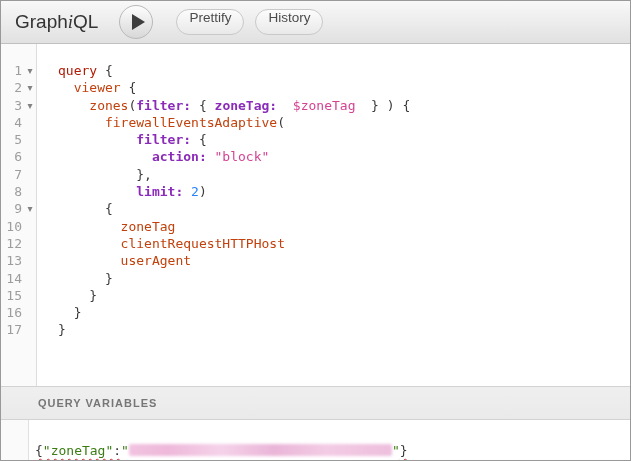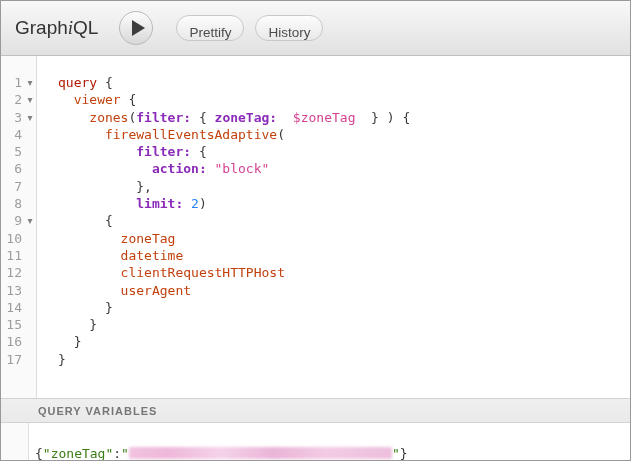--- a/index.html
+++ b/index.html
@@ -4,21 +4,21 @@
 <style>
   html,body{margin:0;padding:0;background:#fff;}
   *{box-sizing:border-box;}
   .app{
     position:relative;width:631px;height:461px;border:1px solid #999;
     background:#fff;overflow:hidden;
     font-family:"Liberation Sans", sans-serif;
   }
   
   .topbar{
-    height:55px;display:flex;align-items:center;padding:0 14px;
+    height:43px;display:flex;align-items:center;padding:0 14px;
     background:linear-gradient(#f8f8f8,#e1e1e1);
     border-bottom:1px solid #c0c0c0;
   }
   .logo{font-size:19px;color:#333;letter-spacing:0;}
   .logo .it{font-style:italic;font-family:"Liberation Serif",serif;}
   .exec-btn{
     width:34px;height:34px;border-radius:50%;margin-left:21px;
     border:1px solid #b9b9b9;
     background:linear-gradient(#fdfdfd,#d8d8d8);
     display:flex;align-items:center;justify-content:center;
@@ -28,21 +28,21 @@
     width:0;height:0;margin-left:4px;
     border-left:13px solid #3e3e3e;
     border-top:8px solid transparent;
     border-bottom:8px solid transparent;
   }
   .tool-btn{
     margin-left:23px;height:26px;padding:0 12px;
     font-family:"Liberation Sans",sans-serif;font-size:13.5px;color:#4c4c4c;
     background:linear-gradient(#fcfcfc,#e9e9e9);
     border:1px solid #c9c9c9;border-radius:13px;
-    display:flex;align-items:flex-end;cursor:pointer;
+    display:flex;align-items:flex-start;cursor:pointer;
   }
   .tool-btn + .tool-btn{margin-left:11px;}
   .editor{position:relative;height:342px;background:#fff;overflow:hidden;}
   .gutter-strip{
     position:absolute;left:0;top:0;bottom:0;width:36px;
     background:#fafafa;border-right:1px solid #ddd;
   }
   .lines{position:relative;padding-top:18px;}
   .cm-row{display:flex;height:17.3px;line-height:17.3px;font-size:13px;}
   .gut{flex:0 0 37px;display:flex;}
@@ -52,21 +52,21 @@
   .tk-kw{color:#B11A04;}
   .tk-prop{color:#c2410c;}
   .tk-attr{color:#8B2BB9;font-weight:bold;}
   .tk-str{color:#D64292;}
   .tk-vr{color:#D64292;}
   .tk-num{color:#2882F9;}
   .tk-punc{color:#383838;}
   .tk-vstr{color:#397D13;}
   
   .var-head{
-    height:25px;background:linear-gradient(#efefef,#eaeaea);
+    height:34px;background:linear-gradient(#efefef,#eaeaea);
     border-top:1px solid #d2d2d2;border-bottom:1px solid #d2d2d2;
     display:flex;align-items:center;padding-left:37px;cursor:pointer;
   }
   .var-title{font-size:11px;font-weight:bold;letter-spacing:1px;color:#767676;}
   .var-editor{position:relative;height:51px;background:#fff;}
   .var-gutter-strip{
     position:absolute;left:0;top:0;bottom:0;width:28px;
     background:#fafafa;border-right:1px solid #e0e0e0;
   }
   .var-row{display:flex;padding-top:23px;font-size:13px;line-height:16px;}
@@ -173,27 +173,20 @@
         </div>
         <div class="cm-row">
           <div class="gut">
             <span class="num">10</span>
             <span class="fold"></span>
           </div>
           <div class="codecell"><span class="tk-prop">        zoneTag</span></div>
         </div>
         <div class="cm-row">
           <div class="gut">
-            <span class="num">11</span>
-            <span class="fold"></span>
-          </div>
-          <div class="codecell"><span class="tk-prop">        datetime</span></div>
-        </div>
-        <div class="cm-row">
-          <div class="gut">
             <span class="num">12</span>
             <span class="fold"></span>
           </div>
           <div class="codecell"><span class="tk-prop">        clientRequestHTTPHost</span></div>
         </div>
         <div class="cm-row">
           <div class="gut">
             <span class="num">13</span>
             <span class="fold"></span>
           </div>

